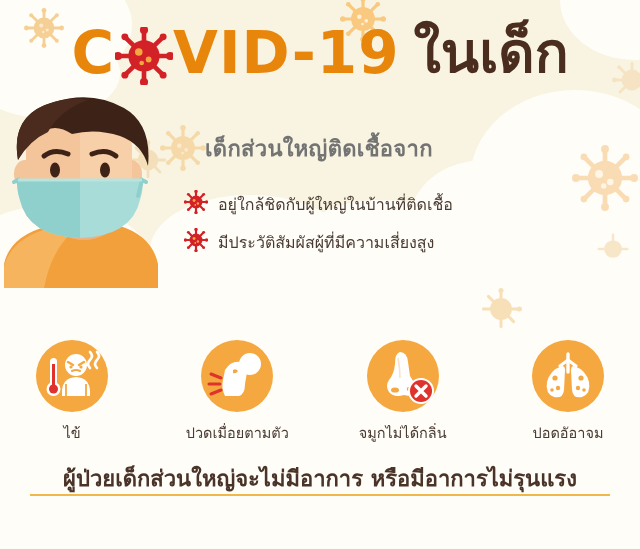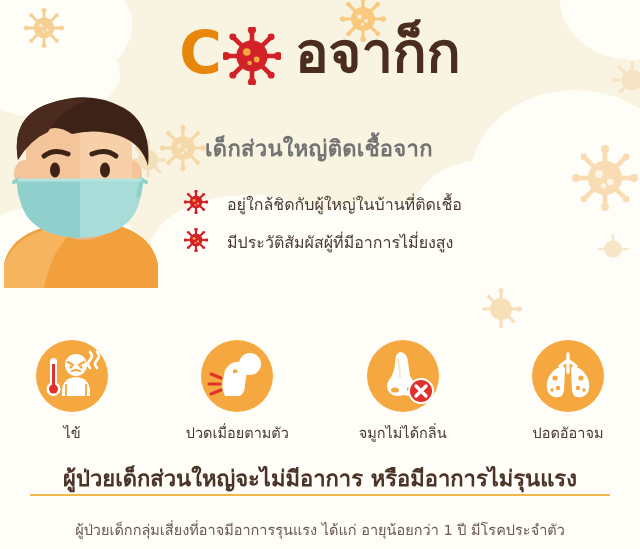--- a/index.html
+++ b/index.html
@@ -43,21 +43,21 @@
   #child { position:absolute; left:0; top:96px; width:168px; height:192px; }
 
   
   #infect-head {
     position:absolute; left:205px; top:131px;
     font-size:22px; font-weight:bold; color:#737373;
     letter-spacing:.3px;
   }
   .bullet-row {
     position:absolute; left:184px;
-    display:flex; align-items:center; gap:19px;
+    display:flex; align-items:center; gap:10px;
   }
   .bullet-row .btext { font-size:16px; color:#4a3b33; }
   #bullet-0 { top:190px; }
   #bullet-1 { top:228px; }
 
   
   #symptoms-head {
     position:absolute; left:0; top:285px; width:640px;
     text-align:center;
     font-size:33px; font-weight:bold; color:#e8860c;
@@ -329,21 +329,22 @@
           <circle cx="83" cy="17" r="6"></circle>
             <circle cx="17" cy="83" r="6"></circle>
         </g>
         <g fill="#f5a83f">
           <circle cx="41" cy="43" r="6.5"></circle>
             <circle cx="58" cy="56" r="5"></circle>
             <circle cx="46" cy="62" r="4"></circle>
         </g>
       </svg>
     </span>
-    <span class="t-thai">อจาก็ก</span>
+    <span class="t-covid">VID-19</span>
+    <span class="t-thai">ในเด็ก</span>
   </div>
 
   <div id="child">
     <svg viewBox="0 0 168 192" width="168" height="192">
 
       <path d="M4 192 L4 168 Q10 140 48 130 L120 130 Q152 140 158 168 L158 192 Z" fill="#f2a03c"></path>
       <path d="M4 192 L4 170 Q12 142 50 132 L78 132 Q52 150 44 192 Z" fill="#f7b45f"></path>
 
       <path d="M62 108 L62 138 Q84 150 106 138 L106 108 Z" fill="#ecb183"></path>
 
@@ -430,21 +431,21 @@
           <circle cx="82" cy="18" r="6"></circle>
             <circle cx="18" cy="82" r="6"></circle>
         </g>
         <g fill="#f5a83f">
           <circle cx="42" cy="44" r="6"></circle>
             <circle cx="58" cy="56" r="5"></circle>
             <circle cx="47" cy="62" r="3.5"></circle>
         </g>
       </svg>
     </span>
-    <span class="btext">มีประวัติสัมผัสผู้ที่มีอาการไมี่ยงสูง</span>
+    <span class="btext">มีประวัติสัมผัสผู้ที่มีความเสี่ยงสูง</span>
   </div>
 
 
   <div id="symptom-row">
 
     <div class="symptom">
       <div class="sym-circle">
         <svg viewBox="0 0 72 72" width="72" height="72">
 
           <rect x="14" y="18" width="7" height="28" rx="3.5" fill="#fff"></rect>
@@ -520,15 +521,14 @@
           </g>
         </svg>
       </div>
       <div class="sym-label">ปอดอัอาจม</div>
     </div>
 
   </div>
 
   <div id="note-strong">ผู้ป่วยเด็กส่วนใหญ่จะไม่มีอาการ หรือมีอาการไม่รุนแรง</div>
   <div id="divider"></div>
-  <div id="note-small">ผู้ป่วยเด็กกลุ่มเสี่ยงที่อาจมีอาการรุนแรง ได้แก่ อายุน้อยกว่า 1 ปี มีโรคประจำตัว</div>
 
 </div>
 
 </body></html>

